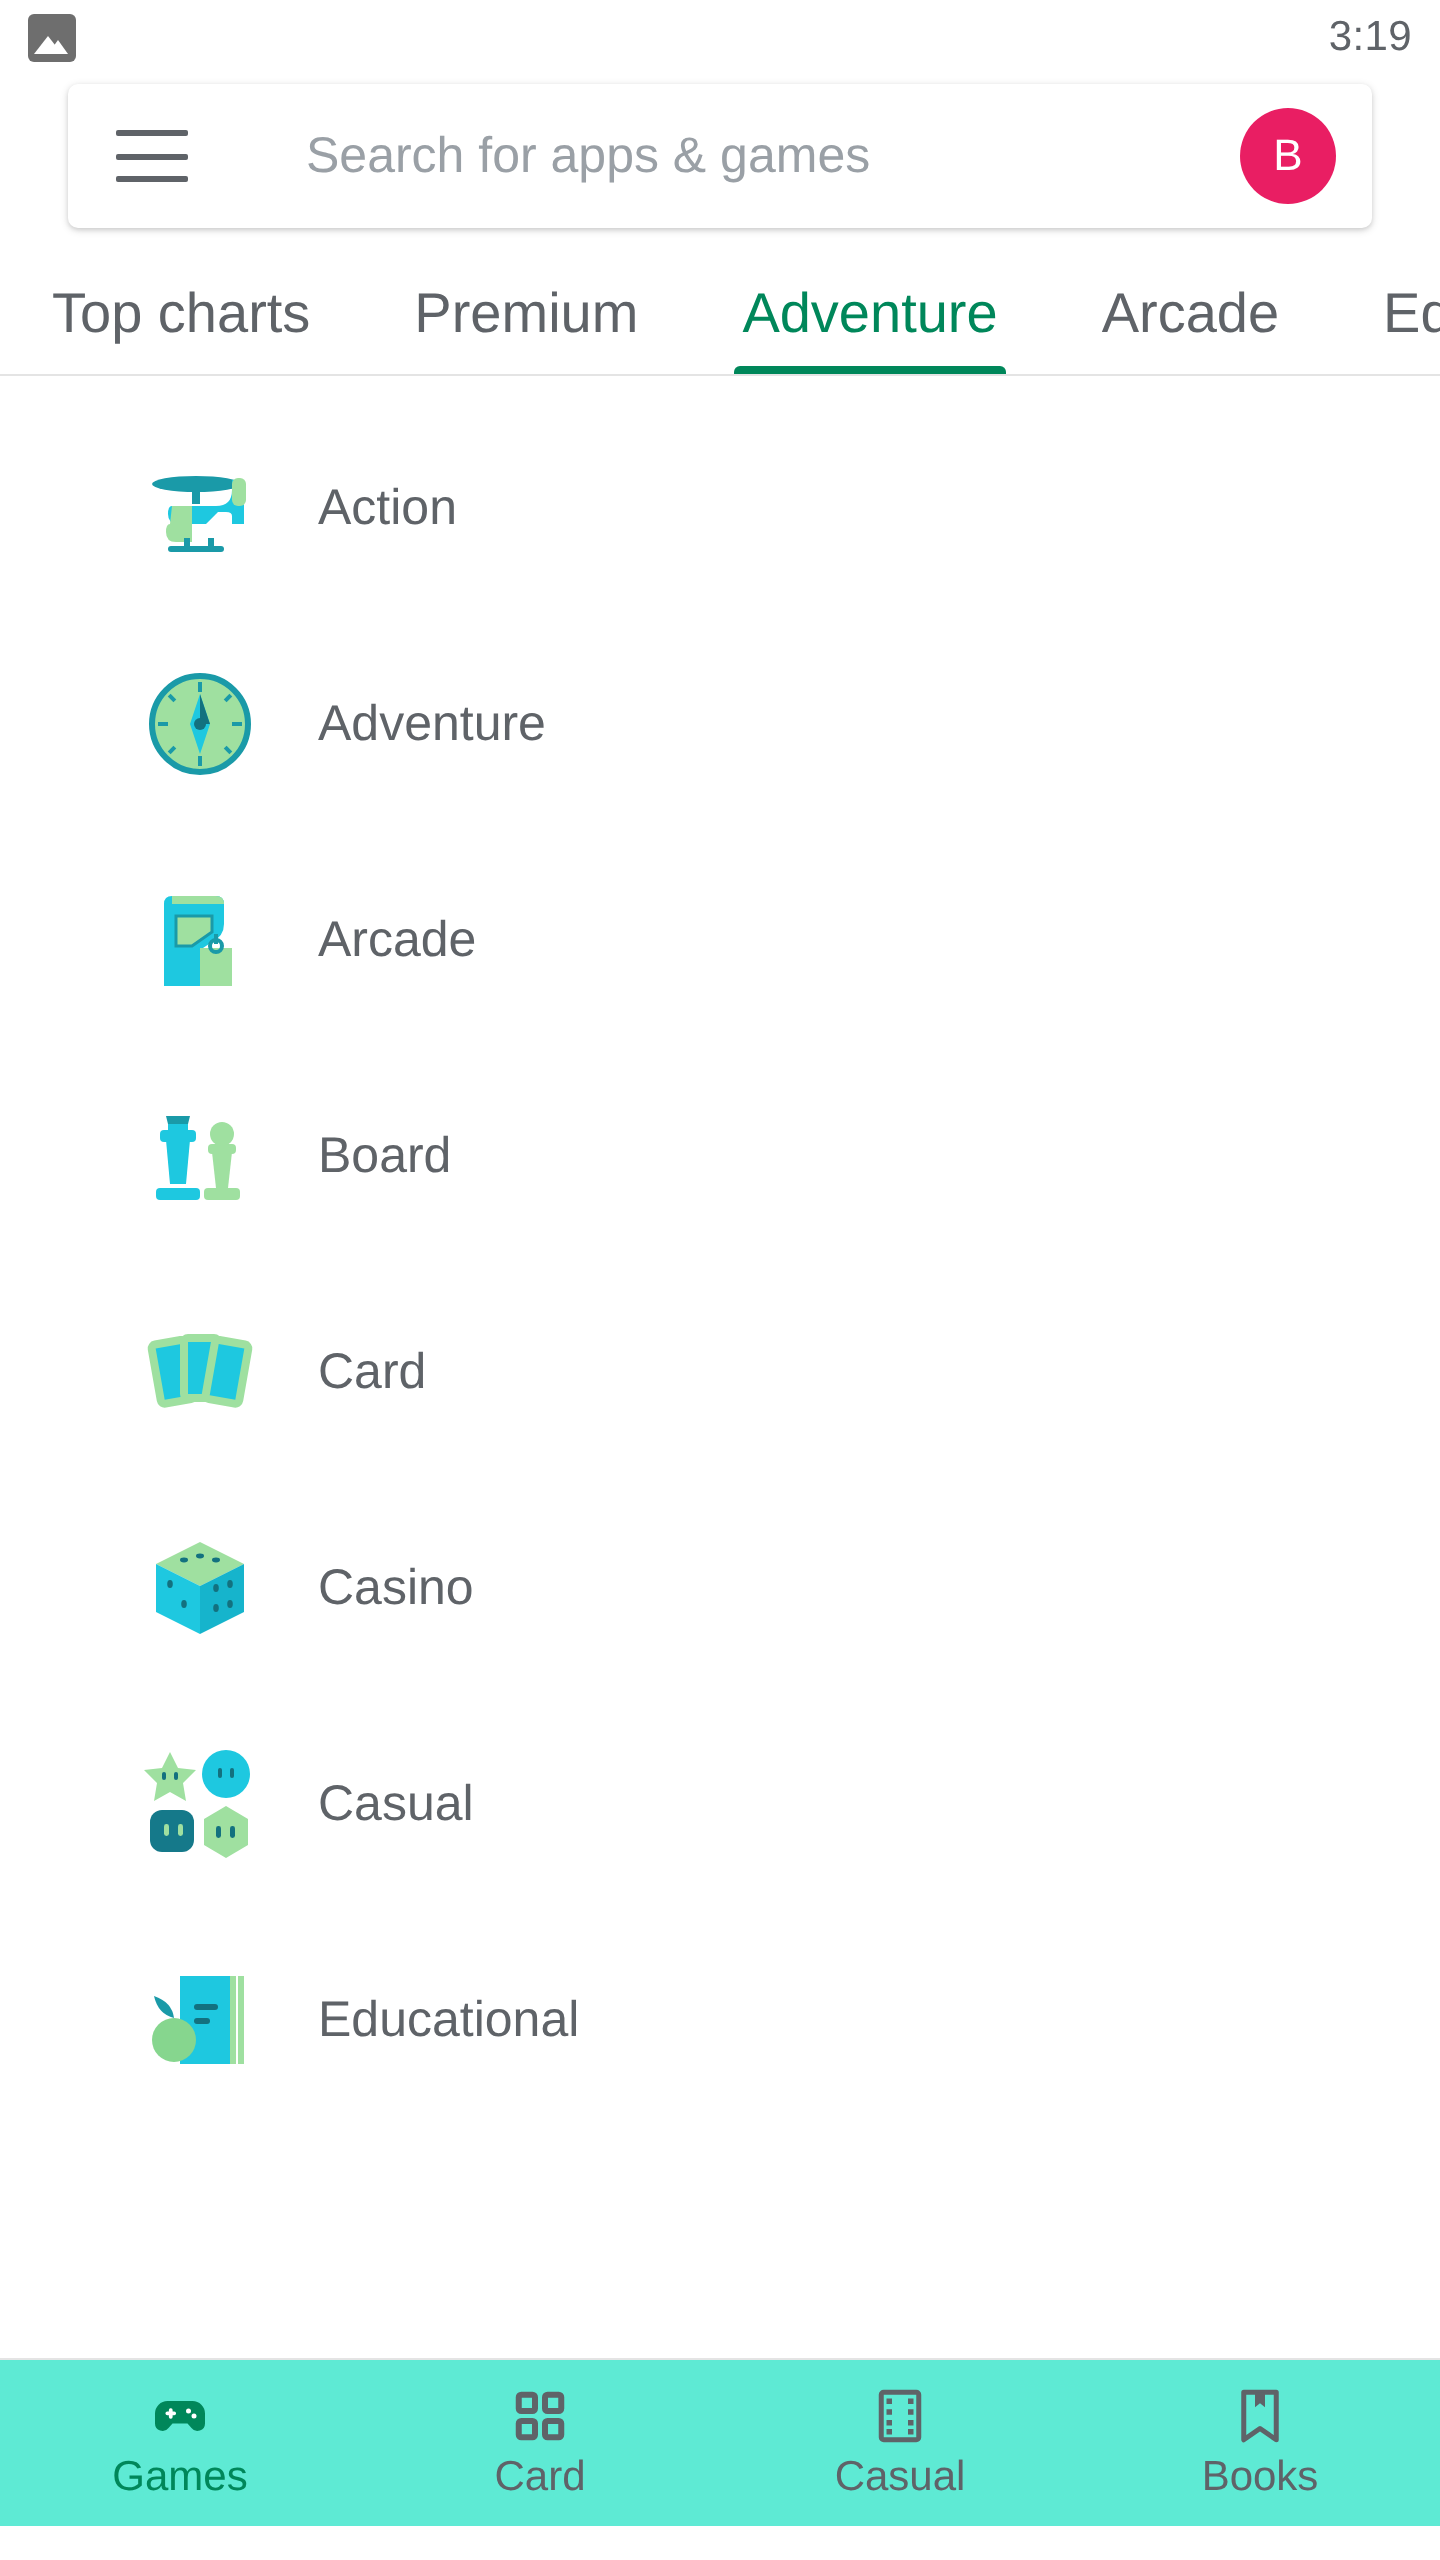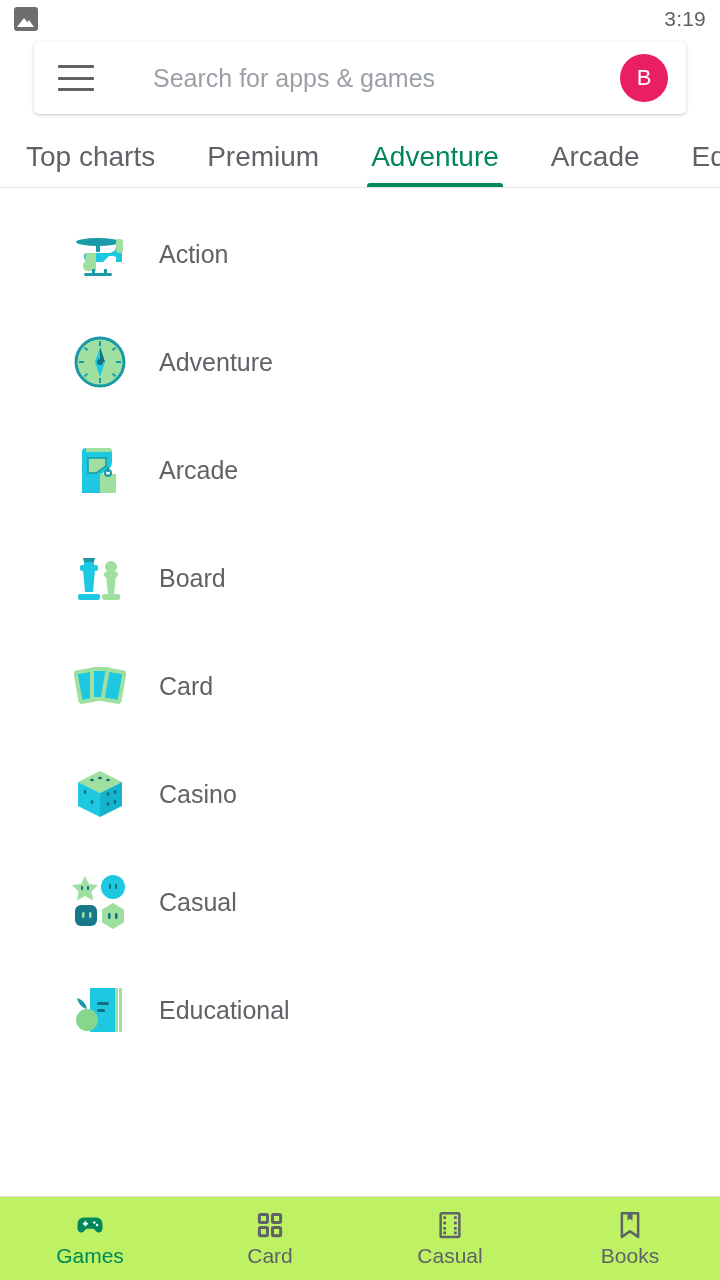--- a/index.html
+++ b/index.html
@@ -75,22 +75,22 @@
 
   
   .list { position:absolute; top:200px; left:0; width:720px; }
   .row { height:108px; display:flex; align-items:center; padding-left:72px; cursor:pointer; }
   .row-icon { width:56px; height:56px; flex:0 0 auto; position:relative; }
   .row-icon svg { width:56px; height:56px; display:block; }
   .row-label { margin-left:31px; font-size:25px; color:#5f6368; }
 
   
   .bottomnav {
-    position:absolute; bottom:0; left:0; width:720px; height:84px;
-    background:#bef264; border-top:1px solid #e4e4e4;
+    position:absolute; bottom:17px; left:0; width:720px; height:84px;
+    background:#5eead4; border-top:1px solid #e4e4e4;
     display:flex; align-items:center;
   }
   .navitem {
     flex:1 1 0; height:84px; display:flex; flex-direction:column;
     align-items:center; justify-content:center; gap:4px; cursor:pointer;
   }
   .navitem .navicon { width:30px; height:30px; display:block; }
   .navitem .navlabel { font-size:21px; color:#5f6368; }
   .navitem.active .navlabel { color:#00875a; }
 </style>

